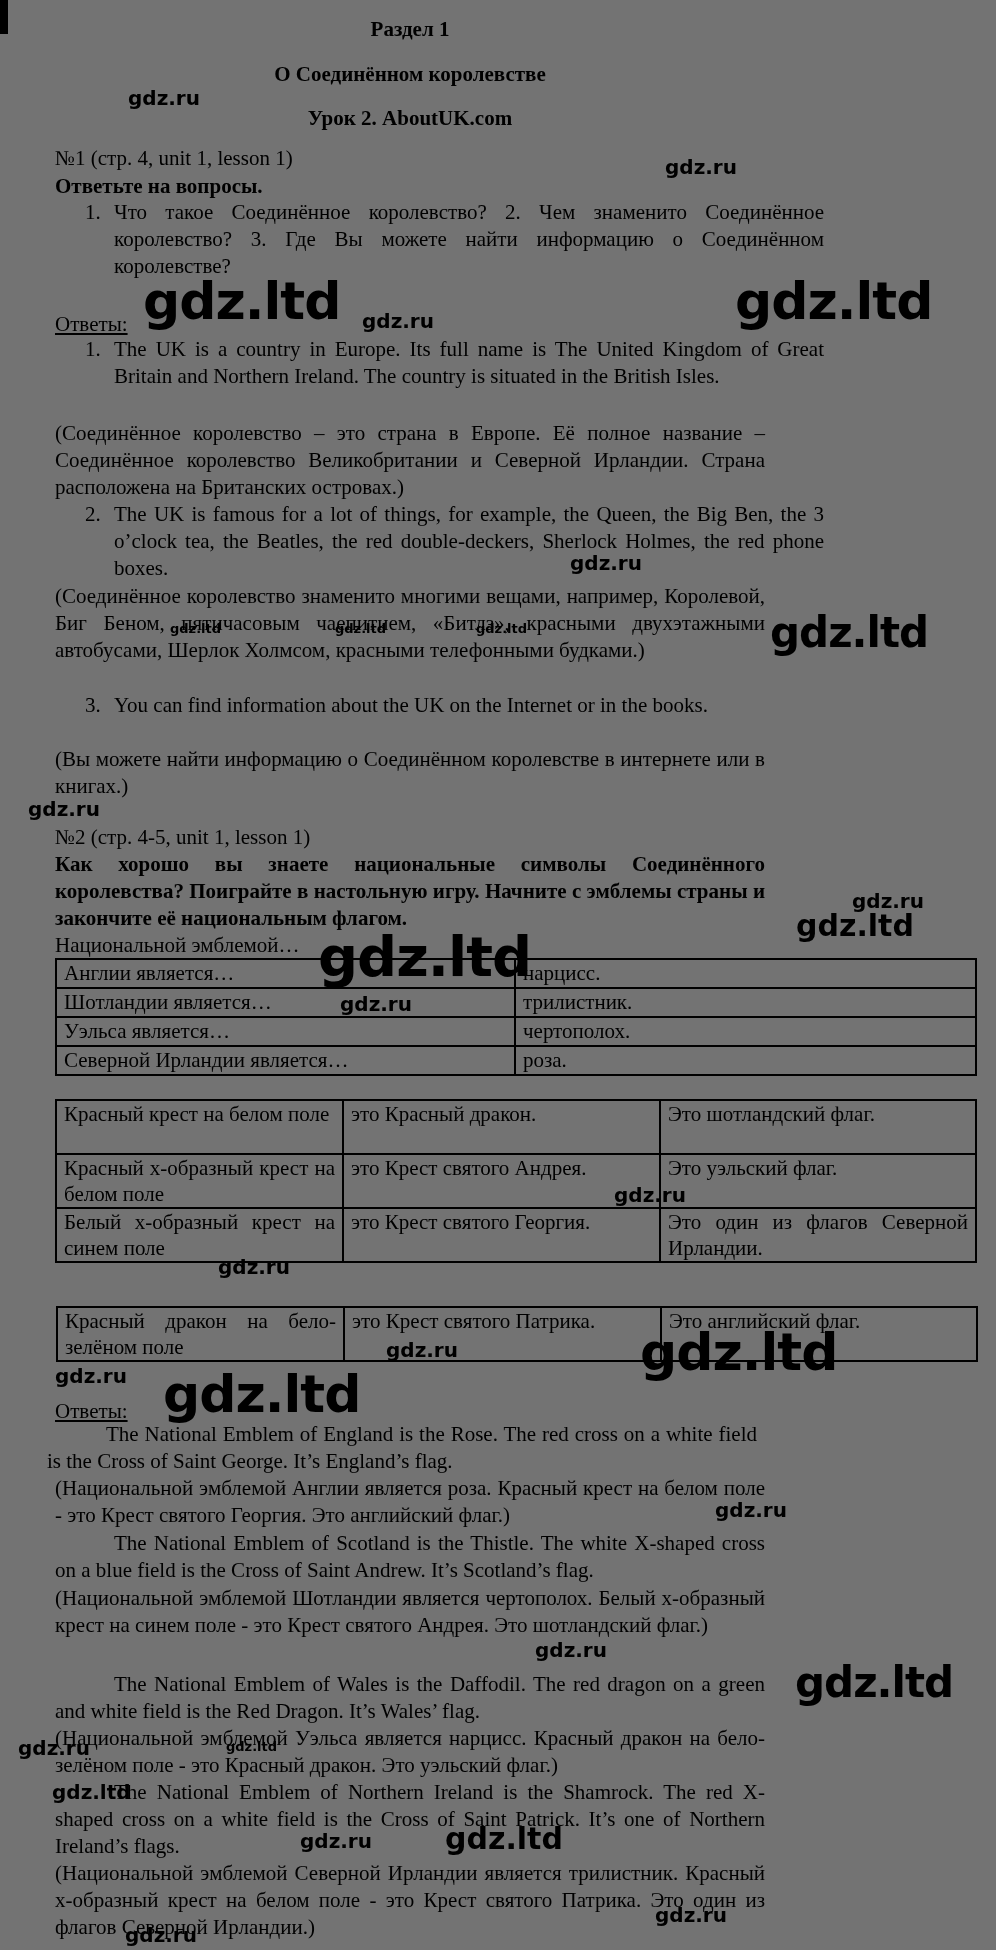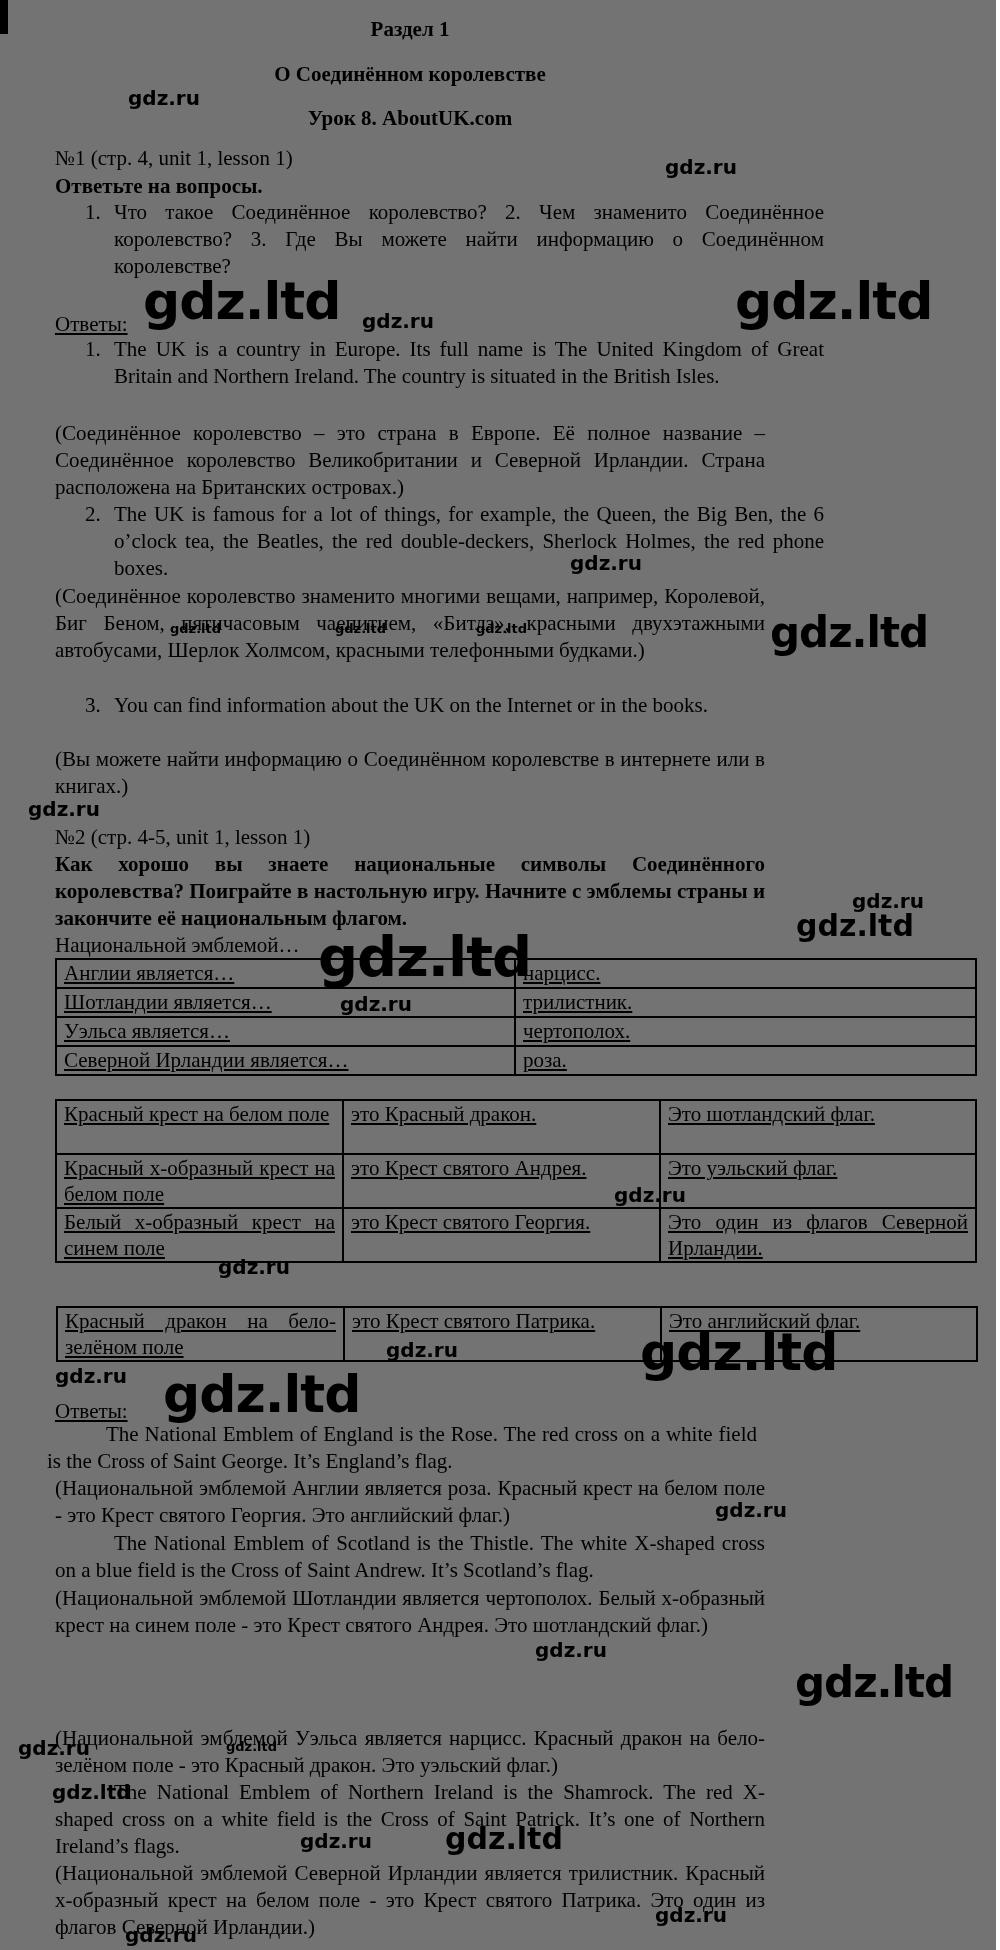--- a/index.html
+++ b/index.html
@@ -9,21 +9,21 @@
   .blk{position:absolute;}
   .col{width:710px;}
   .center{text-align:center;}
   .b{font-weight:bold;}
   .u{text-decoration:underline;}
   .just{text-align:justify;}
   .li{padding-left:59px;text-indent:-29px;}
   .num{display:inline-block;width:29px;text-indent:0;}
   .indent{text-indent:59px;}
   table{border-collapse:collapse;table-layout:fixed;background:transparent;}
-  td{border:2px solid #000;padding:0 7px;vertical-align:top;text-align:justify;text-decoration:underline;}
+  td{border:2px solid #000;padding:0 7px;vertical-align:top;text-align:justify;}
   .t1{width:920px;} .t1 td{line-height:27px;height:27px;}
   .t3col{width:920px;} .t3col td{line-height:26px;}
   .rowtall td{height:52px;}
   .wm{position:absolute;font-family:"DejaVu Sans","Liberation Sans",sans-serif;
       font-weight:bold;color:#000;white-space:nowrap;line-height:1;z-index:3;}
   .wm-ru{font-size:20px;}
   .wm-big{font-size:52px;letter-spacing:-1px;}
   .wm-42{font-size:42px;letter-spacing:-1px;}
   .wm-30{font-size:30px;}
   .wm-20{font-size:20px;}
@@ -32,32 +32,32 @@
 </style>
 </head>
 <body>
 
 <div class="page">
 
   <div class="artifact" style="left:0;top:0;width:8px;height:34px;"></div>
 
   <div class="blk col center b" style="left:55px;top:16px;">Раздел 1</div>
   <div class="blk col center b" style="left:55px;top:61px;">О Соединённом королевстве</div>
-  <div class="blk col center b" style="left:55px;top:105px;">Урок 8. AboutUK.com</div>
+  <div class="blk col center b" style="left:55px;top:105px;">Урок 2. AboutUK.com</div>
 
   <div class="blk" style="left:55px;top:145px;">№1 (стр. 4, unit 1, lesson 1)</div>
   <div class="blk b" style="left:55px;top:173px;">Ответьте на вопросы.</div>
   <div class="blk col just li" style="left:55px;top:199px;"><span class="num">1.</span><span>Что такое Соединённое королевство? 2. Чем знаменито Соединённое королевство? 3. Где Вы можете найти информацию о Соединённом королевстве?</span></div>
 
   <div class="blk u" style="left:55px;top:311px;">Ответы:</div>
 
   <div class="blk col just li" style="left:55px;top:336px;"><span class="num">1.</span><span>The UK is a country in Europe. Its full name is The United Kingdom of Great Britain and Northern Ireland. The country is situated in the British Isles.</span></div>
   <div class="blk col just" style="left:55px;top:420px;">(Соединённое королевство – это страна в Европе. Её полное название – Соединённое королевство Великобритании и Северной Ирландии. Страна расположена на Британских островах.)</div>
 
-  <div class="blk col just li" style="left:55px;top:501px;"><span class="num">2.</span><span>The UK is famous for a lot of things, for example, the Queen, the Big Ben, the 6 o’clock tea, the Beatles, the red double-deckers, Sherlock Holmes, the red phone boxes.</span></div>
+  <div class="blk col just li" style="left:55px;top:501px;"><span class="num">2.</span><span>The UK is famous for a lot of things, for example, the Queen, the Big Ben, the 3 o’clock tea, the Beatles, the red double-deckers, Sherlock Holmes, the red phone boxes.</span></div>
   <div class="blk col just" style="left:55px;top:583px;">(Соединённое королевство знаменито многими вещами, например, Королевой, Биг Беном, пятичасовым чаепитием, «Битлз», красными двухэтажными автобусами, Шерлок Холмсом, красными телефонными будками.)</div>
 
   <div class="blk col just li" style="left:55px;top:692px;"><span class="num">3.</span><span>You can find information about the UK on the Internet or in the books.</span></div>
   <div class="blk col just" style="left:55px;top:746px;">(Вы можете найти информацию о Соединённом королевстве в интернете или в книгах.)</div>
 
   <div class="blk" style="left:55px;top:824px;">№2 (стр. 4-5, unit 1, lesson 1)</div>
   <div class="blk col just b" style="left:55px;top:851px;">Как хорошо вы знаете национальные символы Соединённого королевства? Поиграйте в настольную игру. Начните с эмблемы страны и закончите её национальным флагом.</div>
   <div class="blk" style="left:55px;top:932px;">Национальной эмблемой…</div>
 
   <table class="blk t1" style="left:55px;top:958px;">
@@ -124,20 +124,21 @@
     </tr>
   </tbody>
     </table>
 
   <div class="blk u" style="left:55px;top:1398px;">Ответы:</div>
 
   <div class="blk col just indent" style="left:47px;top:1421px;">The National Emblem of England is the Rose. The red cross on a white field is the Cross of Saint George. It’s England’s flag.</div>
   <div class="blk col just indent" style="left:55px;top:1530px;">The National Emblem of Scotland is the Thistle. The white X-shaped cross on a blue field is the Cross of Saint Andrew. It’s Scotland’s flag.</div>
   <div class="blk col just" style="left:55px;top:1475px;">(Национальной эмблемой Англии является роза. Красный крест на белом поле - это Крест святого Георгия. Это английский флаг.)</div>
   <div class="blk col just" style="left:55px;top:1585px;">(Национальной эмблемой Шотландии является чертополох. Белый х-образный крест на синем поле - это Крест святого Андрея. Это шотландский флаг.)</div>
+  <div class="blk col just indent" style="left:55px;top:1671px;">The National Emblem of Wales is the Daffodil. The red dragon on a green and white field is the Red Dragon. It’s Wales’ flag.</div>
   <div class="blk col just" style="left:55px;top:1725px;">(Национальной эмблемой Уэльса является нарцисс. Красный дракон на бело-зелёном поле - это Красный дракон. Это уэльский флаг.)</div>
   <div class="blk col just indent" style="left:55px;top:1779px;">The National Emblem of Northern Ireland is the Shamrock. The red X-shaped cross on a white field is the Cross of Saint Patrick. It’s one of Northern Ireland’s flags.</div>
   <div class="blk col just" style="left:55px;top:1860px;">(Национальной эмблемой Северной Ирландии является трилистник. Красный х-образный крест на белом поле - это Крест святого Патрика. Это один из флагов Северной Ирландии.)</div>
 
   <span class="wm wm-ru" style="left:128px;top:88px;">gdz.ru</span>
   <span class="wm wm-ru" style="left:665px;top:157px;">gdz.ru</span>
   <span class="wm wm-ru" style="left:362px;top:311px;">gdz.ru</span>
   <span class="wm wm-ru" style="left:570px;top:553px;">gdz.ru</span>
   <span class="wm wm-ru" style="left:28px;top:799px;">gdz.ru</span>
   <span class="wm wm-ru" style="left:852px;top:891px;">gdz.ru</span>

